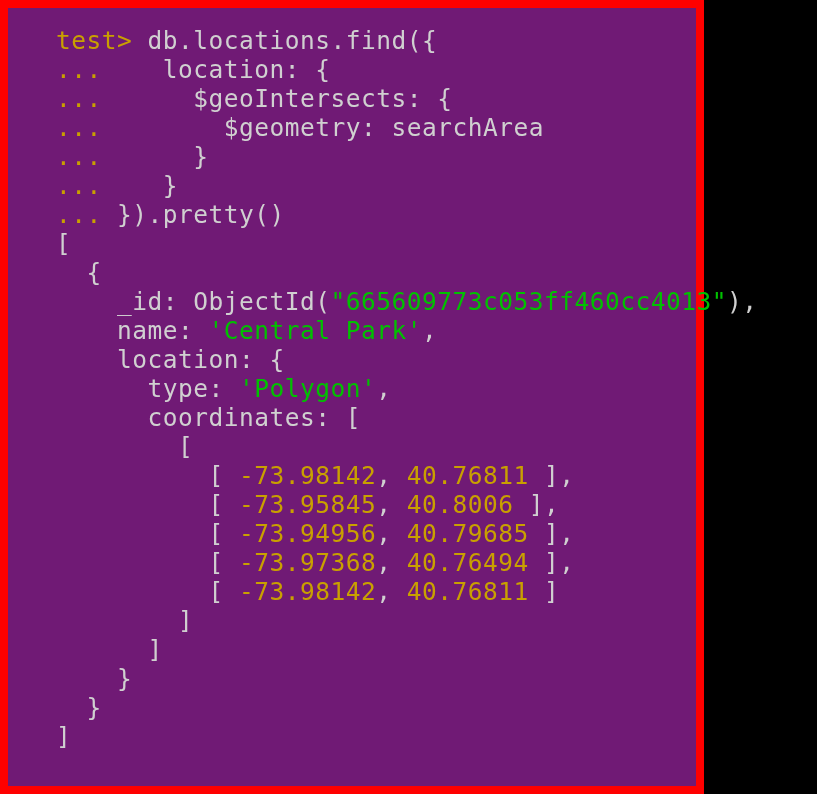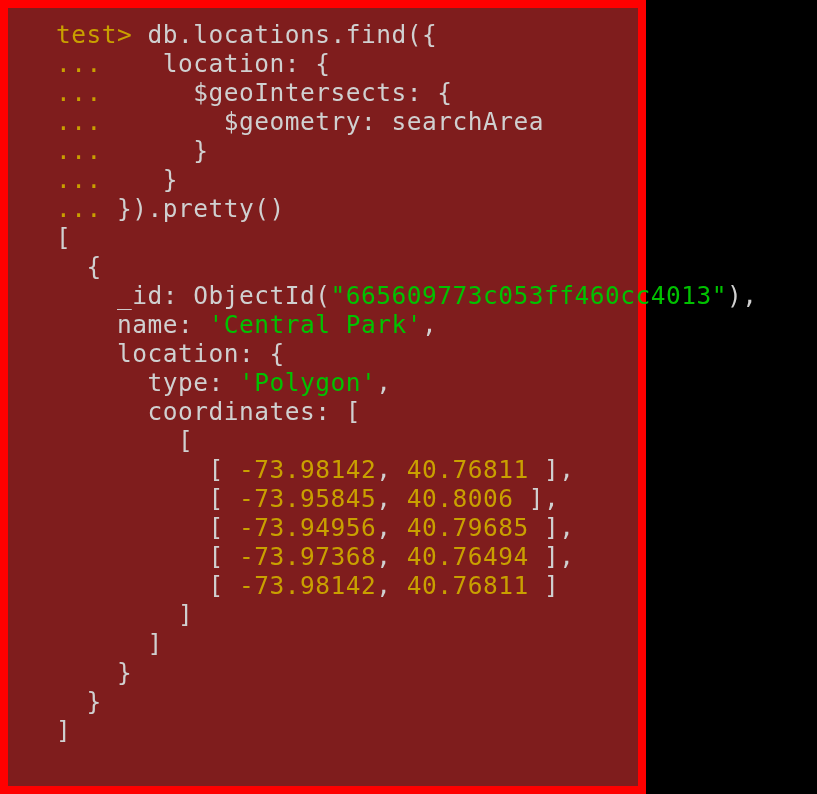--- a/index.html
+++ b/index.html
@@ -7,25 +7,25 @@
     padding: 0;
     box-sizing: border-box;
   }
   body {
     background: #000;
     width: 817px;
     height: 794px;
     overflow: hidden;
   }
   .terminal-frame {
-    width: 646px;
+    width: 704px;
     height: 794px;
     border: 8px solid #ff0000;
-    background: #7f1d1d;
-    padding: 12px 0 22px 48px;
+    background: #701a75;
+    padding: 18px 0 22px 48px;
   }
   .terminal-content {
     font-family: 'DejaVu Sans Mono', 'Liberation Mono', 'Consolas', monospace;
     font-size: 24.5px;
     line-height: 29px;
     font-weight: 500;
     letter-spacing: 0.5px;
   }
   .white { color: #d0d0d0; }
   .yellow { color: #c9a000; }

